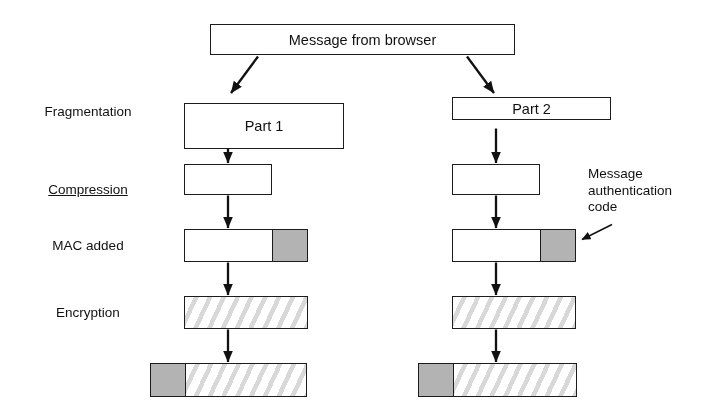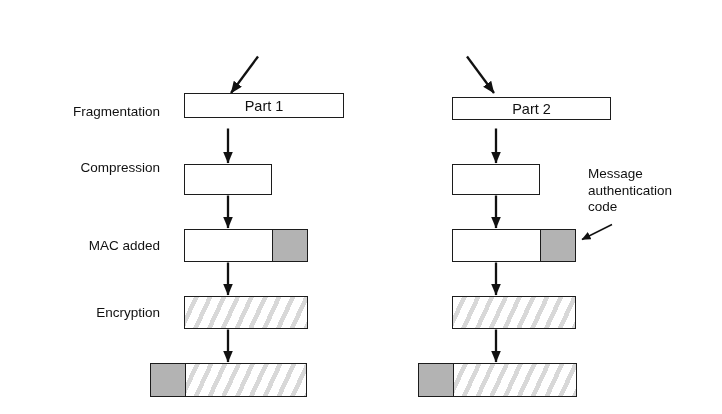--- a/index.html
+++ b/index.html
@@ -43,52 +43,52 @@
       115deg,
       #ffffff 0px, #ffffff 8px,
       var(--hatch-gray, #d8d8d8) 8px, var(--hatch-gray, #d8d8d8) 12.5px
     );
   }
   .seg.hatch { flex: 1; }
   .stage-label {
     position: absolute;
     left: 16px;
     width: 144px;
-    text-align: right;
+    text-align: center;
     font-size: 13.5px;
     line-height: 16px;
     color: #111111;
   }
   .annotation {
     position: absolute;
     left: 588px;
     top: 166px;
     width: 102px;
     font-size: 13.5px;
     line-height: 16.5px;
     color: #111111;
   }
   
   .msg-box   { left: 210px; top: 24px;  width: 305px; height: 31px; }
-  .part1-box { left: 184px; top: 93px;  width: 160px; height: 25px; }
+  .part1-box { left: 184px; top: 103px;  width: 160px; height: 46px; }
   .part2-box { left: 452px; top: 97px;  width: 159px; height: 23px; }
   .comp-l    { left: 184px; top: 164px; width: 88px;  height: 31px; }
   .comp-r    { left: 452px; top: 164px; width: 88px;  height: 31px; }
   .mac-l     { left: 184px; top: 229px; width: 124px; height: 33px; }
   .mac-r     { left: 452px; top: 229px; width: 124px; height: 33px; }
   .mac-l .gray-right { width: 35px; }
   .mac-r .gray-right { width: 35px; }
   .enc-l     { left: 184px; top: 296px; width: 124px; height: 33px; }
   .enc-r     { left: 452px; top: 296px; width: 124px; height: 33px; }
   .hdr-l     { left: 150px; top: 363px; width: 157px; height: 34px; }
   .hdr-r     { left: 418px; top: 363px; width: 159px; height: 34px; }
   .hdr-l .gray-left { width: 35px; }
   .hdr-r .gray-left { width: 35px; }
   .lbl-frag { top: 104px; }
-  .lbl-comp { top: 160px; }
+  .lbl-comp { top: 182px; text-decoration: underline; }
   .lbl-mac  { top: 238px; }
   .lbl-enc  { top: 305px; }
   .lbl-hdr  { top: 372px; }
   .arrow { stroke: var(--line, #111111); fill: none; }
   .arrow.main { stroke-width: 2.3px; }
   .arrow.thin { stroke-width: 1.4px; }
 </style>
 </head>
 <body>
 
@@ -109,20 +109,23 @@
     <line class="arrow main" x1="228" y1="195.5" x2="228" y2="228" marker-end="url(#ah)"></line>
     <line class="arrow main" x1="228" y1="262.5" x2="228" y2="295" marker-end="url(#ah)"></line>
     <line class="arrow main" x1="228" y1="329.5" x2="228" y2="362" marker-end="url(#ah)"></line>
     <line class="arrow main" x1="496" y1="128.5" x2="496" y2="163" marker-end="url(#ah)"></line>
     <line class="arrow main" x1="496" y1="195.5" x2="496" y2="228" marker-end="url(#ah)"></line>
     <line class="arrow main" x1="496" y1="262.5" x2="496" y2="295" marker-end="url(#ah)"></line>
     <line class="arrow main" x1="496" y1="329.5" x2="496" y2="362" marker-end="url(#ah)"></line>
     <line class="arrow thin" x1="612" y1="224.5" x2="582" y2="239.5" marker-end="url(#ah-s)"></line>
   </svg>
 
+  <div class="box msg-box">
+    <span>Message from browser</span>
+  </div>
 
   <div class="stage-label lbl-frag">Fragmentation</div>
   <div class="stage-label lbl-comp">Compression</div>
   <div class="stage-label lbl-enc">Encryption</div>
   <div class="stage-label lbl-mac">MAC added</div>
 
   <div class="box part1-box">
     <span>Part 1</span>
   </div>
   <div class="box part2-box">

